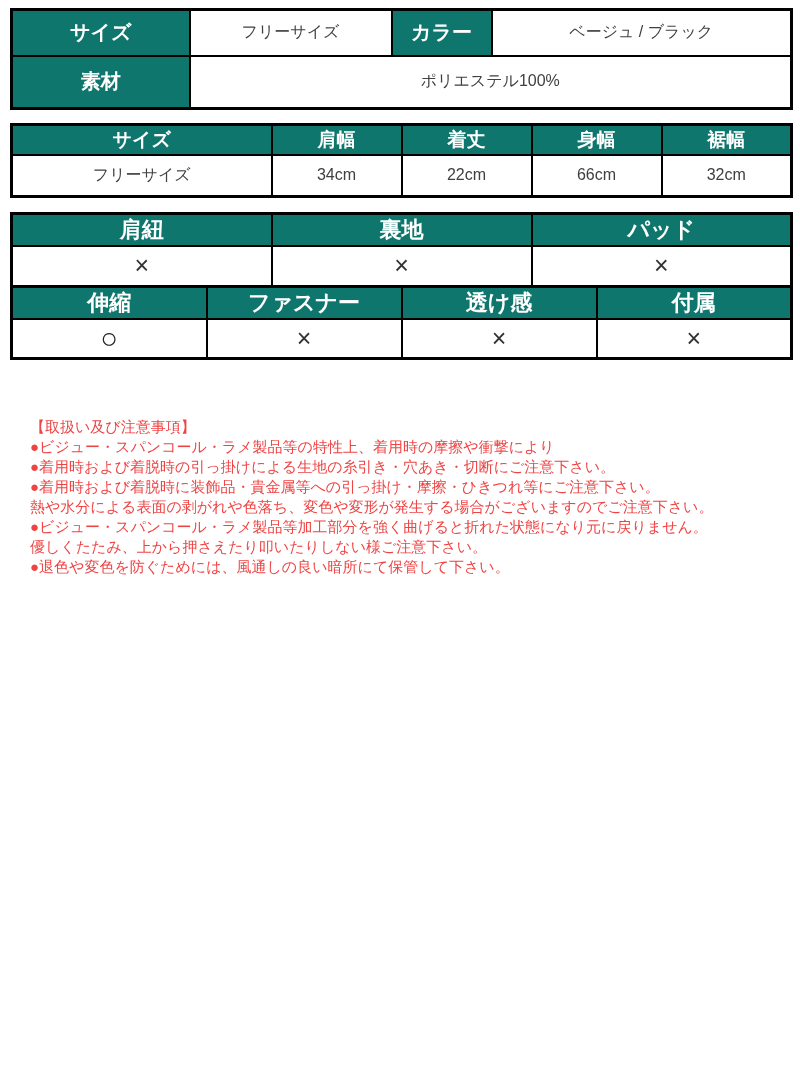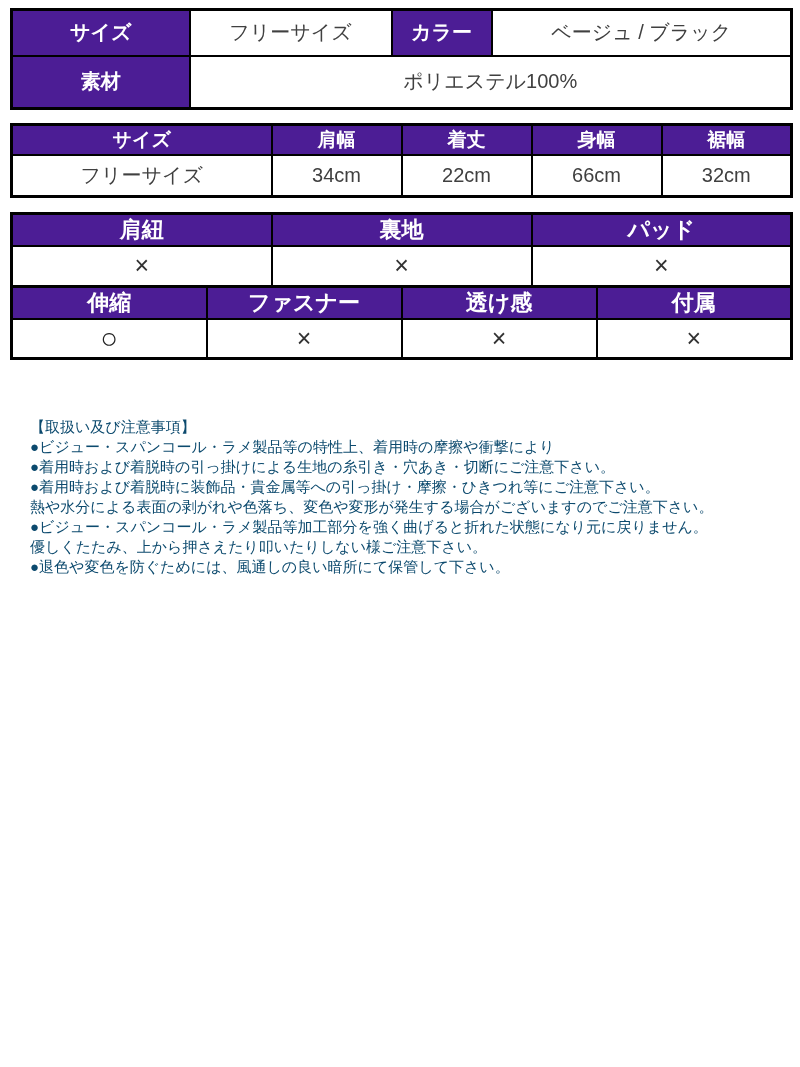--- a/index.html
+++ b/index.html
@@ -19,28 +19,28 @@
   }
   table.t th, table.t td {
     border: 2px solid #000;
     text-align: center;
     vertical-align: middle;
     padding: 0;
     overflow: hidden;
     white-space: nowrap;
   }
   th.hdr {
-    background: #4c1d95;
+    background: #0f766e;
     color: #ffffff;
     font-weight: bold;
     font-size: 20px;
   }
   td.val {
     color: #404040;
-    font-size: 20px;
+    font-size: 16px;
     font-weight: normal;
   }
 
   
   .t1 { margin-bottom: 13px; }
   .t1 .r1 th, .t1 .r1 td { height: 46px; }
   .t1 .r2 th, .t1 .r2 td { height: 53px; }
 
   
   .t2 { margin-bottom: 14px; }
@@ -52,21 +52,21 @@
   .t4 { margin-top: -3px; border-radius: 11px; }
   .t3 .hrow th, .t4 .hrow th { height: 31px; font-size: 22px; }
   .t3 .drow td, .t4 .drow td { height: 40px; }
   td.mark { font-size: 25px; color: #333; font-weight: normal; }
   td.mark.circle { font-size: 29px; color: #222; }
 
   
   .notes {
     margin-top: 57px;
     margin-left: 20px;
-    color: #0c4a6e;
+    color: #ef4444;
     font-size: 15px;
     line-height: 20px;
   }
   .note-line { white-space: nowrap; }
 </style>
 </head>
 <body>
 
 <div class="page">
 

